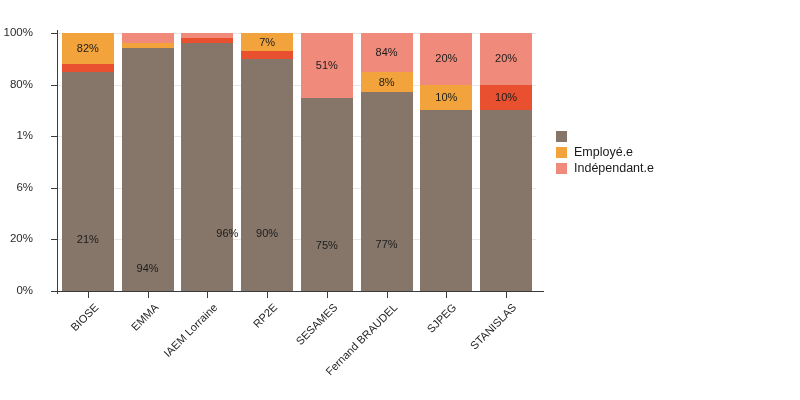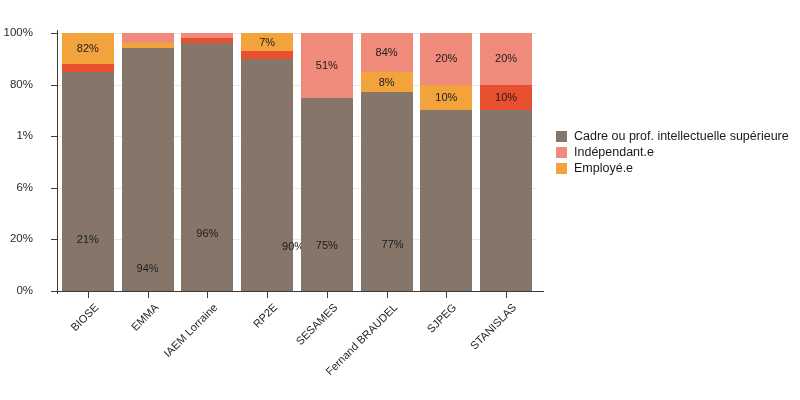--- a/index.html
+++ b/index.html
@@ -160,40 +160,40 @@
         <div class="seg-label" style="top: 9.98px;">82%</div>
       </div>
       <div class="bar-group" style="left: 63.625px; width: 52px; height: 224px;">
         <div class="bar-seg" style="background: rgb(133, 118, 105); height: 242.52px; bottom: 0px;"></div>
         <div class="seg-label" style="top: 196.066px;">94%</div>
         <div class="bar-seg" style="background: rgb(242, 163, 60); height: 5.16px; bottom: 242.52px;"></div>
         <div class="bar-seg" style="background: rgb(240, 138, 122); height: 10.32px; bottom: 247.68px;"></div>
       </div>
       <div class="bar-group" style="left: 123.375px; width: 52px; height: 258px;">
         <div class="bar-seg" style="background: rgb(133, 118, 105); height: 247.68px; bottom: 0px;"></div>
-        <div class="seg-label" style="top: 194.93px;">96%</div>
+        <div class="seg-label" style="top: 194.93px; margin-left: 20px;">96%</div>
         <div class="bar-seg" style="background: rgb(232, 80, 47); height: 5.16px; bottom: 247.68px;"></div>
         <div class="bar-seg" style="background: rgb(240, 138, 122); height: 5.16px; bottom: 252.84px;"></div>
       </div>
       <div class="bar-group" style="left: 183.125px; width: 52px; height: 258px;">
         <div class="bar-seg" style="background: rgb(133, 118, 105); height: 232.2px; bottom: 0px;"></div>
-        <div class="seg-label" style="top: 208px; margin-left: 26px;">90%</div>
+        <div class="seg-label" style="top: 195px;">90%</div>
         <div class="bar-seg" style="background: rgb(232, 80, 47); height: 7.74px; bottom: 232.2px;"></div>
         <div class="bar-seg" style="background: rgb(242, 163, 60); height: 18.06px; bottom: 239.94px;"></div>
         <div class="seg-label" style="top: 3.53px;">7%</div>
       </div>
       <div class="bar-group" style="left: 242.875px; width: 52px; height: 258px;">
         <div class="bar-seg" style="background: rgb(133, 118, 105); height: 193.5px; bottom: 0px;"></div>
         <div class="seg-label" style="top: 206.85px;">75%</div>
         <div class="bar-seg" style="background: rgb(240, 138, 122); height: 64.5px; bottom: 193.5px;"></div>
         <div class="seg-label" style="top: 26.75px;">51%</div>
       </div>
       <div class="bar-group" style="left: 302.625px; width: 52px; height: 258px;">
         <div class="bar-seg" style="background: rgb(133, 118, 105); height: 198.66px; bottom: 0px;"></div>
-        <div class="seg-label" style="top: 205.715px; margin-left: 6px;">77%</div>
+        <div class="seg-label" style="top: 205.715px;">77%</div>
         <div class="bar-seg" style="background: rgb(242, 163, 60); height: 20.64px; bottom: 198.66px;"></div>
         <div class="seg-label" style="top: 43.52px;">8%</div>
         <div class="bar-seg" style="background: rgb(240, 138, 122); height: 38.7px; bottom: 219.3px;"></div>
         <div class="seg-label" style="top: 13.85px;">84%</div>
       </div>
       <div class="bar-group" style="left: 362.375px; width: 52px; height: 258px;">
         <div class="bar-seg" style="background: rgb(133, 118, 105); height: 180.6px; bottom: 0px;"></div>
         <div class="bar-seg" style="background: rgb(242, 163, 60); height: 25.8px; bottom: 180.6px;"></div>
         <div class="seg-label" style="top: 59px;">10%</div>
         <div class="bar-seg" style="background: rgb(240, 138, 122); height: 51.6px; bottom: 206.4px;"></div>
@@ -240,25 +240,24 @@
       <div class="xtick-label" style="left: 0px; width: 160px; margin-left: 230.625px;">Fernand BRAUDEL</div>
       <div class="xtick-mark" style="left: 446.375px;"></div>
       <div class="xtick-label" style="left: 0px; width: 160px; margin-left: 290.375px;">SJPEG</div>
       <div class="xtick-mark" style="left: 506.125px;"></div>
       <div class="xtick-label" style="left: 0px; width: 160px; margin-left: 350.125px;">STANISLAS</div>
     </div>
 
   <div class="legend" id="legend">
       <div class="legend-item">
         <span class="legend-swatch" style="background: rgb(133, 118, 105);"></span>
-        <span class="legend-text">Cadre ou prof. intellectuelle supérieure</span>
+      </div>
+      <div class="legend-item">
+        <span class="legend-swatch" style="background: rgb(242, 163, 60);"></span>
+        <span class="legend-text">Employé.e</span>
       </div>
       <div class="legend-item">
         <span class="legend-swatch" style="background: rgb(240, 138, 122);"></span>
         <span class="legend-text">Indépendant.e</span>
       </div>
-      <div class="legend-item">
-        <span class="legend-swatch" style="background: rgb(242, 163, 60);"></span>
-        <span class="legend-text">Employé.e</span>
-      </div>
     </div>
 
 </div>
 
 </body></html>

